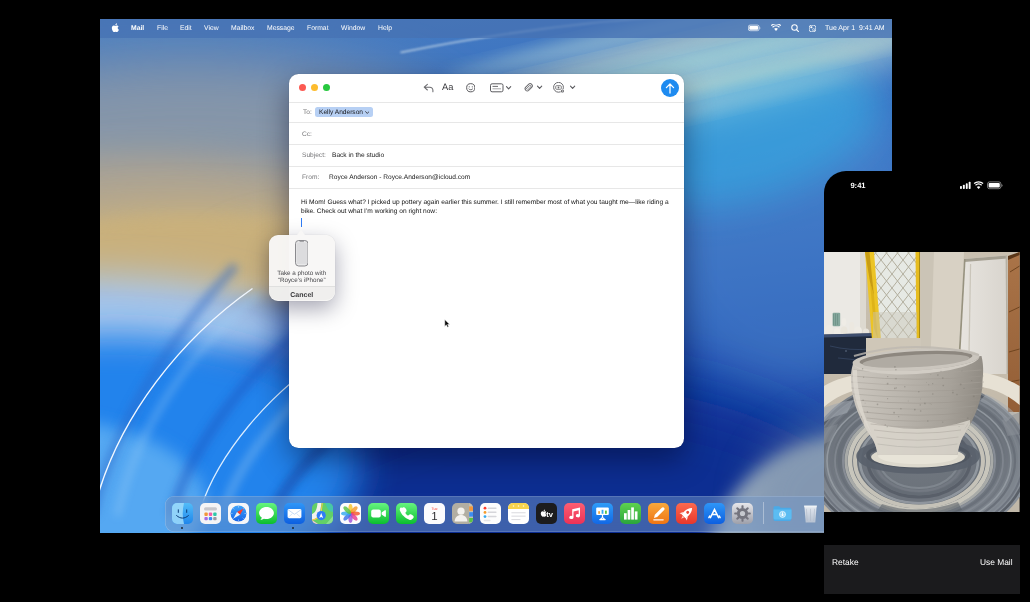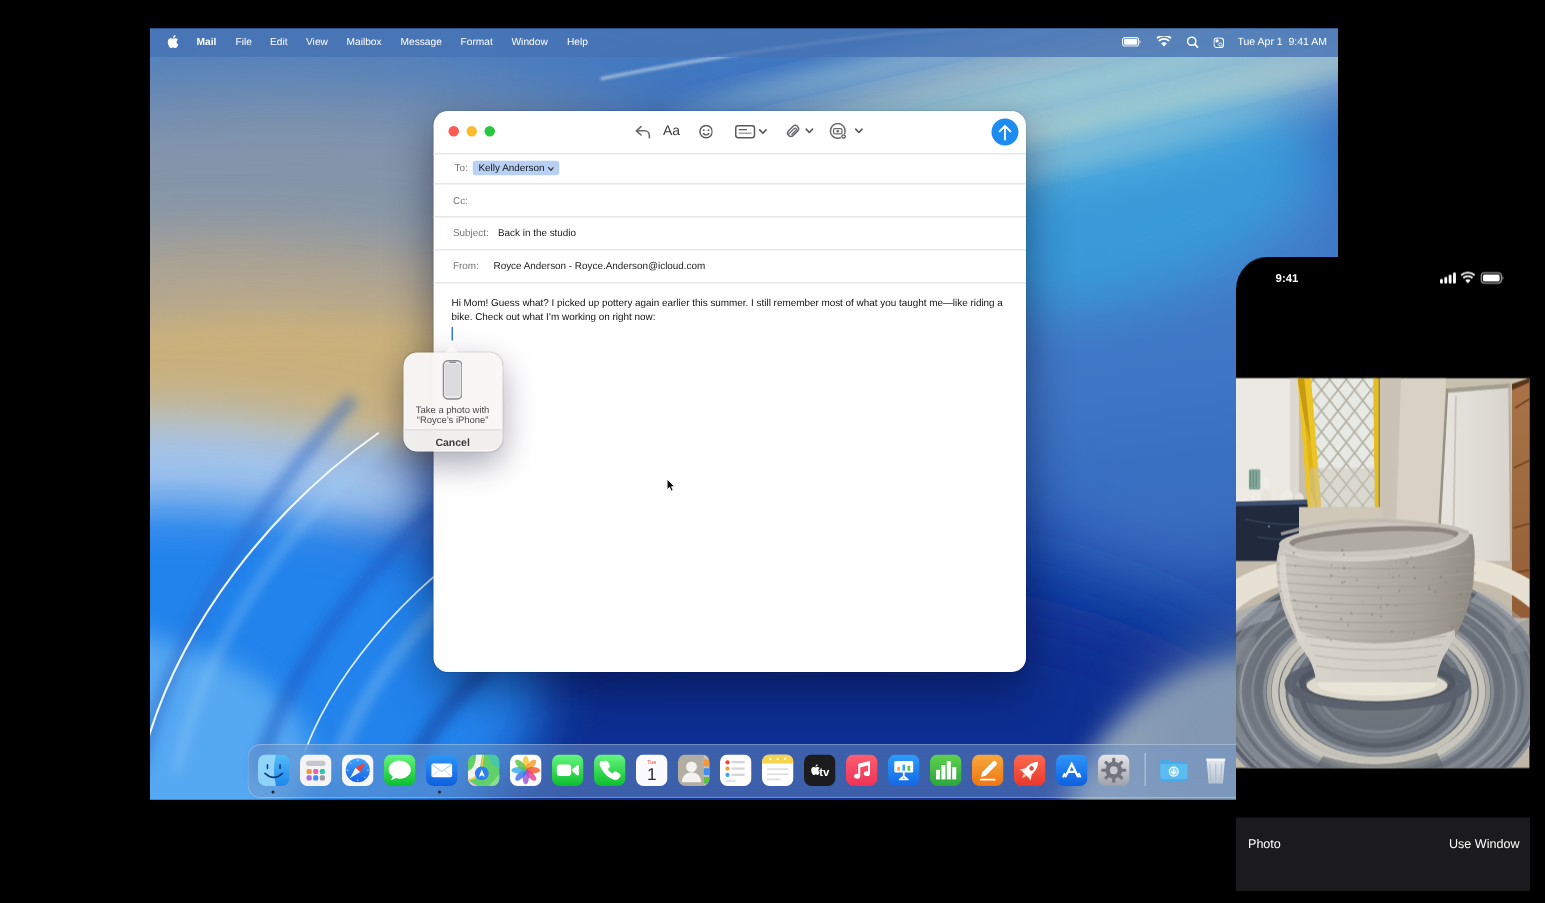--- a/index.html
+++ b/index.html
@@ -684,17 +684,17 @@
         <circle cx="104.7" cy="132.8" r="0.58" fill="#7e7a72" opacity="0.5"></circle>
         <circle cx="72.3" cy="135.9" r="0.70" fill="#7e7a72" opacity="0.5"></circle>
         <circle cx="70.8" cy="136.4" r="0.79" fill="#7e7a72" opacity="0.5"></circle>
         <circle cx="39.1" cy="148.3" r="0.77" fill="#7e7a72" opacity="0.5"></circle>
         <circle cx="72.0" cy="126.8" r="0.80" fill="#7e7a72" opacity="0.5"></circle>
         <circle cx="63.7" cy="124.6" r="0.62" fill="#7e7a72" opacity="0.5"></circle>
         <circle cx="117.0" cy="119.3" r="0.56" fill="#7e7a72" opacity="0.5"></circle>
         <circle cx="74.7" cy="164.7" r="0.62" fill="#7e7a72" opacity="0.5"></circle>
     </svg>
     <div id="pbar">
-      <span class="bt" style="left:8px;">Photo</span>
-      <span class="bt" style="right:7px;">Use Window</span>
+      <span class="bt" style="left:8px;">Retake</span>
+      <span class="bt" style="right:7px;">Use Mail</span>
     </div>
   </div>
 </div>
 
 </body></html>

